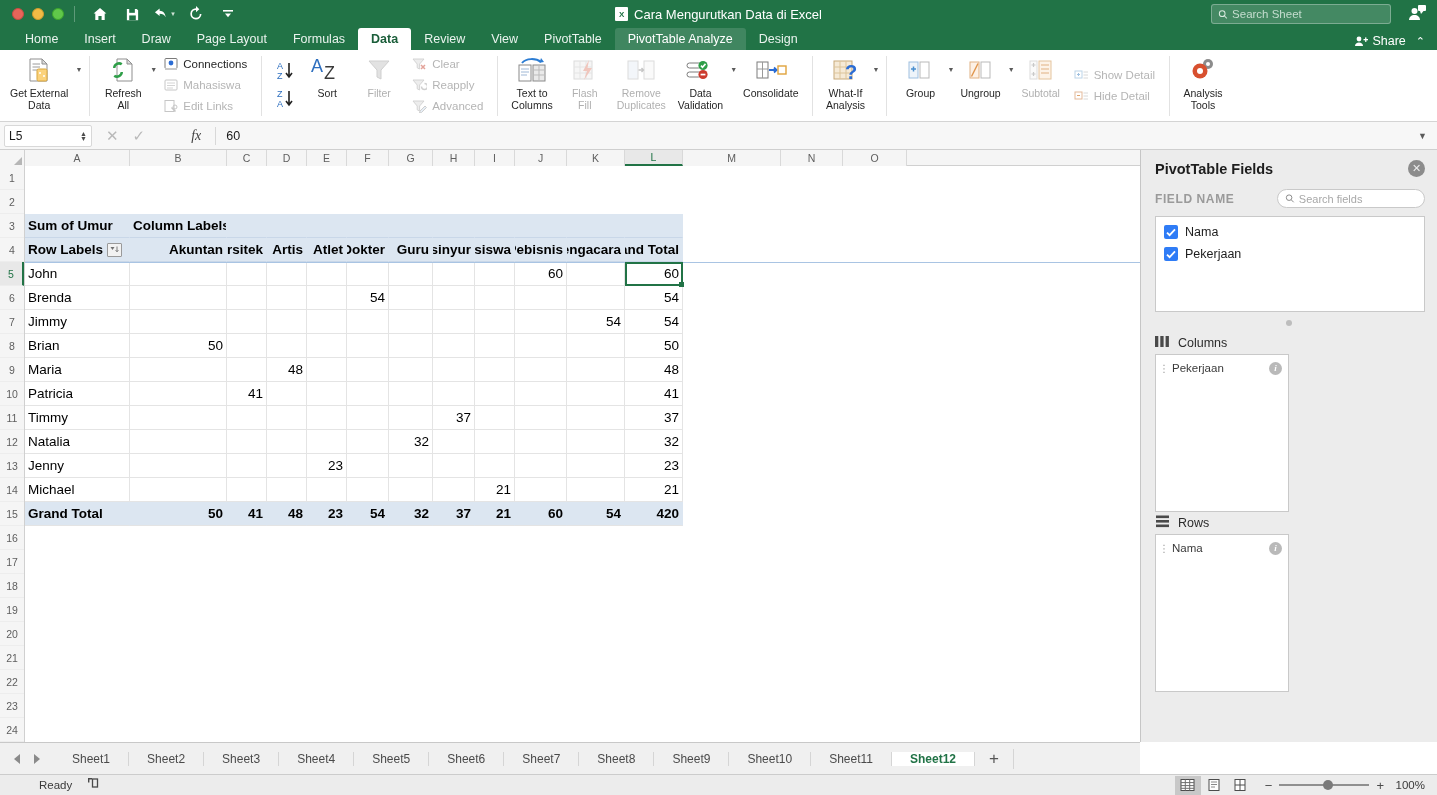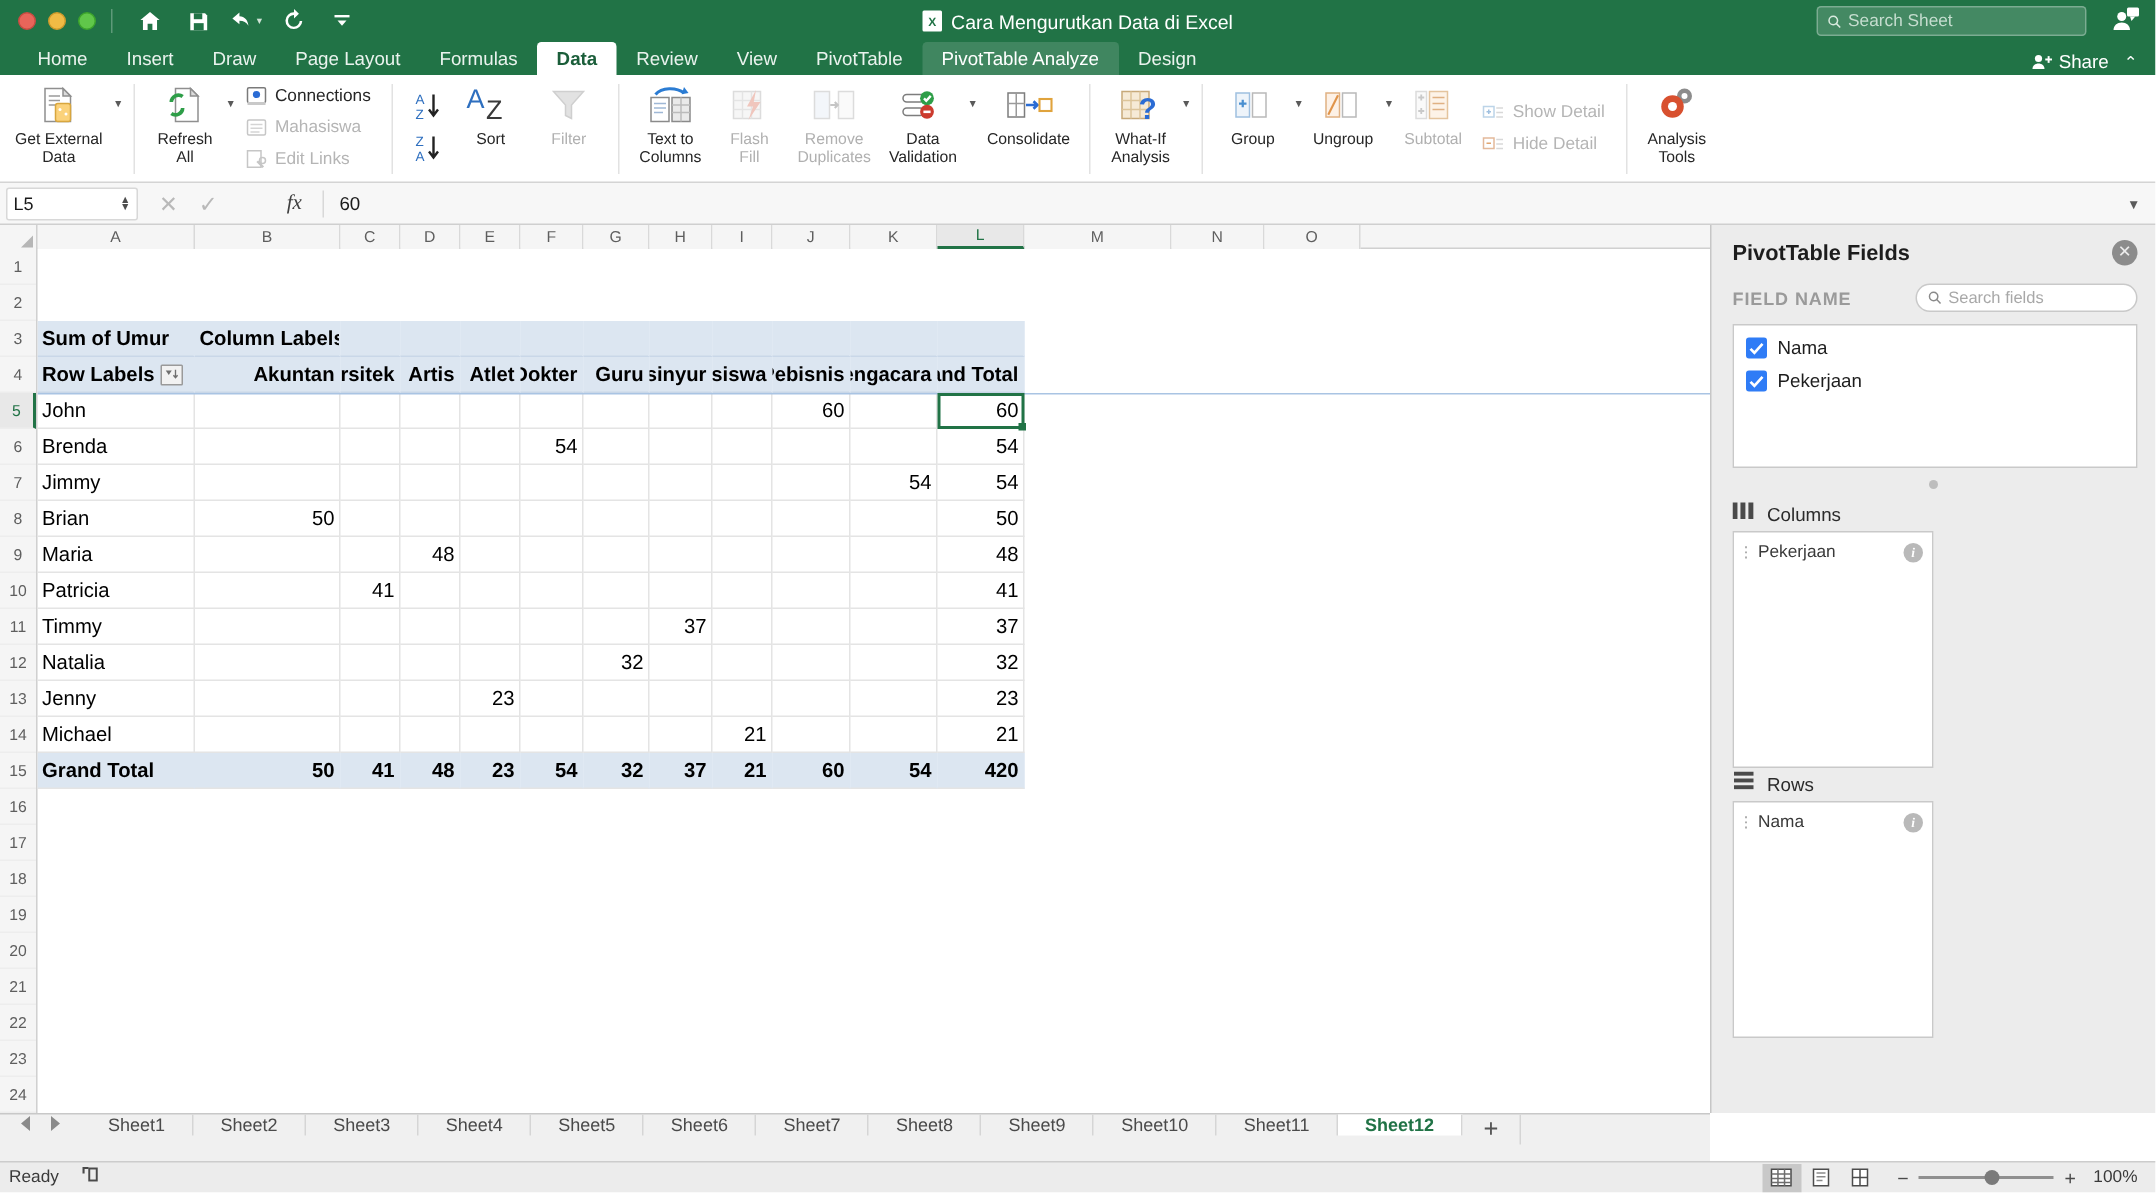--- a/index.html
+++ b/index.html
@@ -240,39 +240,39 @@
   .grip { color:#9a9a9a; font-size:10px; letter-spacing:-1px; line-height:9px;}
   .info-i {
     width:13px;height:13px;border-radius:50%;background:#b9b9b9;color:#fff;
     font-size:9px; display:flex;align-items:center;justify-content:center;
     font-family:"Liberation Serif", serif; font-style:italic; font-weight:bold;
   }
 
   
   .tabbar {
     position:absolute; left:0; top:742px; width:1140px; height:32px;
-    background:#f0f0f0; border-top:1px solid #c8c8c8; display:flex; align-items:flex-start;
+    background:#f0f0f0; border-top:1px solid #c8c8c8; display:flex; align-items:center;
   }
   .tnav { display:flex; align-items:center; gap:10px; padding:0 12px; color:#7a7a7a;}
   .stab {
     padding:0 18px; display:flex; align-items:center; font-size:12px; color:#4a4a4a;
     border-right:1px solid #d5d5d5; cursor:default; white-space:nowrap;
   }
   .stab.active {
     background:#ffffff; color:#217346; font-weight:bold;
     border-right:1px solid #d5d5d5; border-top:none;
   }
   .tadd { padding:0 14px; display:flex; align-items:center; font-size:17px; color:#555; border-right:1px solid #d5d5d5;}
 
   
   .statusbar {
     position:absolute; left:0; top:774px; width:1437px; height:21px;
     background:#ececec; border-top:1px solid #cccccc; display:flex; align-items:center;
   }
-  .st-ready { font-size:11.5px; color:#3a3a3a; padding-left:6px; }
+  .st-ready { font-size:11.5px; color:#3a3a3a; padding-left:39px; }
   .st-icon { padding-left:14px; color:#4a4a4a; }
   .st-right { margin-left:auto; display:flex; align-items:center; gap:0; padding-right:12px; }
   .viewbtn {
     width:26px; height:19px; display:flex; align-items:center; justify-content:center;
     color:#4c4c4c;
   }
   .viewbtn.active { background:#c8c8c8; }
   .zoomrow { display:flex; align-items:center; gap:7px; padding-left:12px; }
   .zsign { font-size:13px; color:#4a4a4a; }
   .ztrack { width:90px; height:2px; background:#8f8f8f; position:relative; }
@@ -477,20 +477,43 @@
         </div>
         <div class="lbl">Sort</div>
       </div>
       <div class="bigbtn disabled">
         <div class="ico">
           <svg width="26" height="26" viewBox="0 0 26 26">
               <path d="M3 4h20l-8 9v9l-4-2v-7z" fill="#e2e2e2" stroke="#cfcfcf"></path>
             </svg>
         </div>
         <div class="lbl">Filter</div>
+      </div>
+      <div class="smallcol">
+        <div class="smallbtn disabled">
+          <svg width="15" height="14" viewBox="0 0 15 14">
+              <path d="M1 2h11l-4.4 5v5l-2.4-1.2V7z" fill="#ededed" stroke="#d4d4d4"></path>
+              <path d="M9 8l4 4M13 8l-4 4" stroke="#e3a39a" stroke-width="1.5"></path>
+            </svg>
+          <span>Clear</span>
+        </div>
+        <div class="smallbtn disabled">
+          <svg width="15" height="14" viewBox="0 0 15 14">
+              <path d="M1 2h11l-4.4 5v5l-2.4-1.2V7z" fill="#ededed" stroke="#d4d4d4"></path>
+              <path d="M9.5 8.5a3 3 0 1 0 3-3" stroke="#cfcfcf" fill="none" stroke-width="1.4"></path>
+            </svg>
+          <span>Reapply</span>
+        </div>
+        <div class="smallbtn disabled">
+          <svg width="15" height="14" viewBox="0 0 15 14">
+              <path d="M1 2h11l-4.4 5v5l-2.4-1.2V7z" fill="#ededed" stroke="#d4d4d4"></path>
+              <path d="M8 12l5-5 1.5 1.5-5 5-2 .5z" fill="#e6eef6" stroke="#cfcfcf"></path>
+            </svg>
+          <span>Advanced</span>
+        </div>
       </div>
     </div>
     <div class="rsep"></div>
 
     <div class="rgroup">
       <div class="bigbtn">
         <div class="ico">
           <svg width="32" height="28" viewBox="0 0 32 28">
             <path d="M6 7c4-5 14-5 19-1" stroke="#2b7cd3" stroke-width="2" fill="none"></path>
               <path d="M25 2l3 4-4.5.8z" fill="#2b7cd3"></path>

